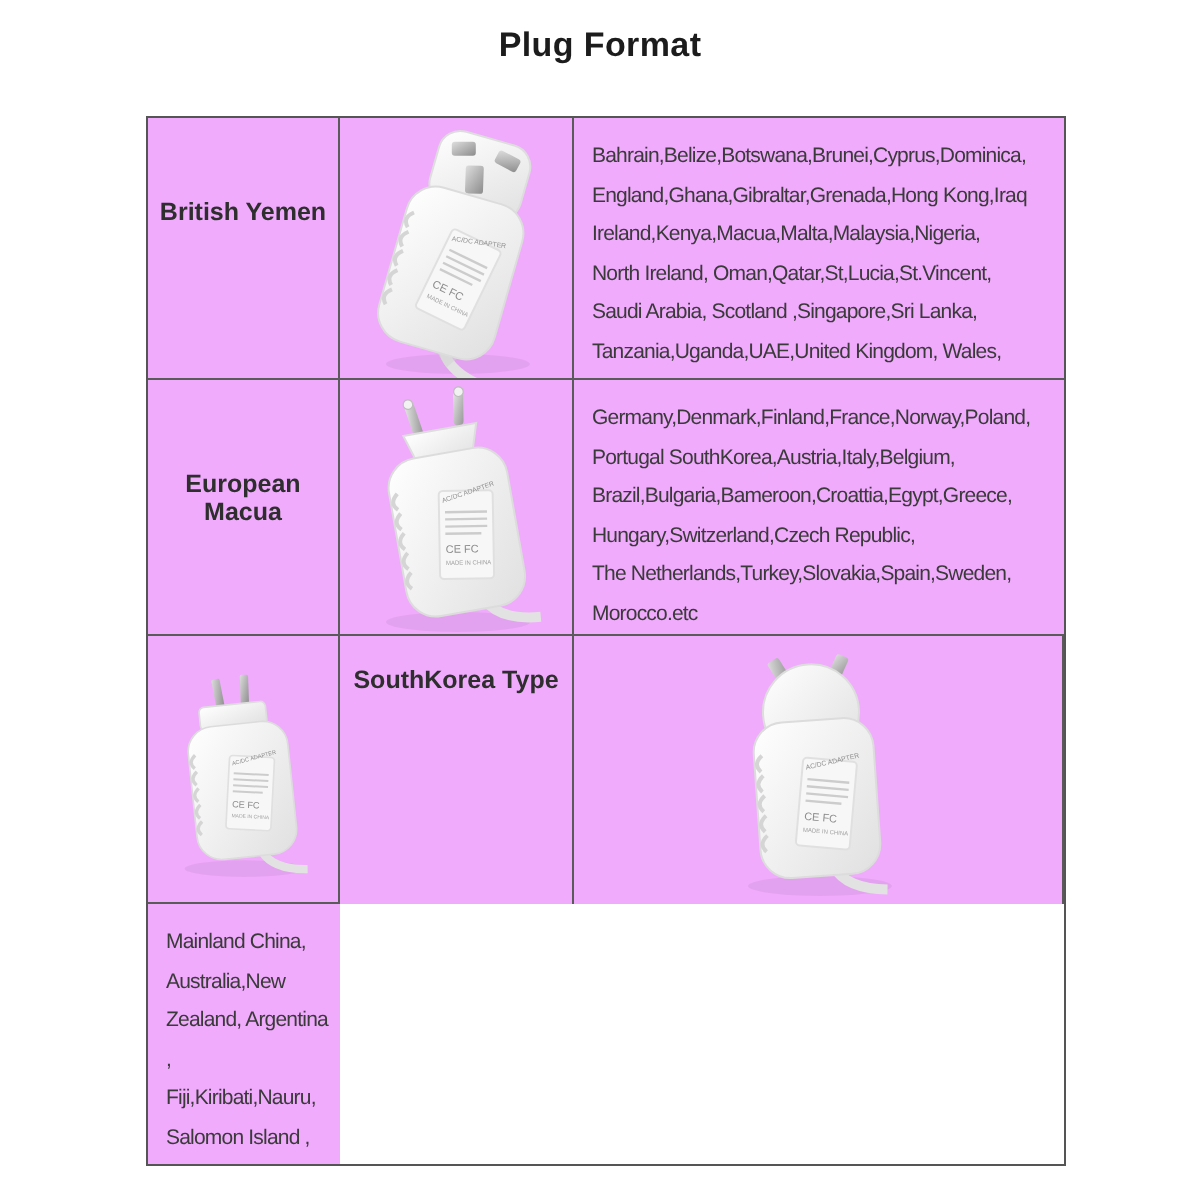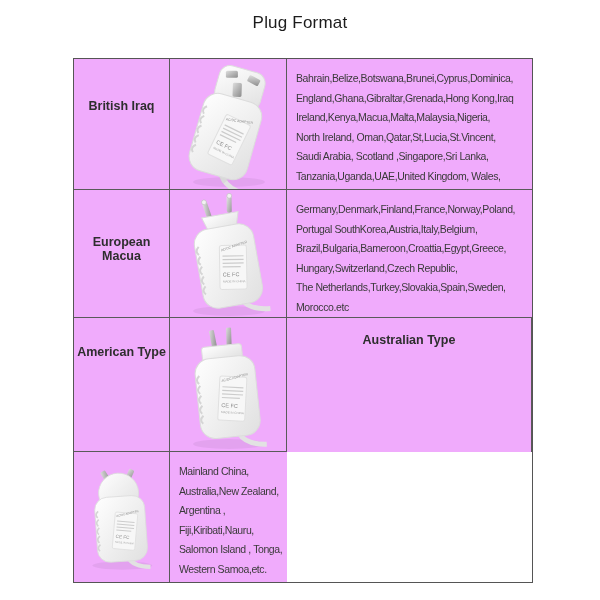--- a/index.html
+++ b/index.html
@@ -2,21 +2,21 @@
 <html><head>
 <meta charset="utf-8">
 <style>
   html,body{margin:0;padding:0;}
   body{
     width:600px;height:600px;background:#ffffff;position:relative;
     font-family:"Liberation Sans", sans-serif;overflow:hidden;
   }
   .title{
     position:absolute;top:13px;left:0;width:600px;margin:0;
-    text-align:center;font-size:17px;font-weight:400;color:#1c1c1c;
+    text-align:center;font-size:17px;font-weight:700;color:#1c1c1c;
     letter-spacing:0.2px;
   }
   .plug-table{
     position:absolute;left:73px;top:58px;width:460px;height:525px;
     border:1px solid #555;box-sizing:border-box;
     display:grid;
     grid-template-columns:96px 117px 1fr;
     grid-template-rows:131px 128px 134px 1fr;
   }
   .cell{
@@ -40,21 +40,21 @@
   }
   svg text{font-family:"Liberation Sans", sans-serif;}
 </style>
 </head>
 <body>
 
 <h1 class="title">Plug Format</h1>
 
 <div class="plug-table">
 
-  <div class="cell type-label r1">British Iraq</div>
+  <div class="cell type-label r1">British Yemen</div>
   <div class="cell photo">
     <svg width="114" height="128" viewBox="0 0 114 128">
       <defs>
         <linearGradient id="bgrad1" x1="0" y1="0" x2="1" y2="1">
           <stop offset="0" stop-color="#ffffff"></stop>
             <stop offset="1" stop-color="#e0e0e0"></stop>
         </linearGradient>
         <linearGradient id="pgrad1" x1="0" y1="0" x2="1" y2="1">
           <stop offset="0" stop-color="#dedede"></stop>
             <stop offset="1" stop-color="#8c8c8c"></stop>
@@ -127,21 +127,20 @@
       </g>
     </svg>
   </div>
   <div class="cell col3 countries">Germany,Denmark,Finland,France,Norway,Poland,
 Portugal SouthKorea,Austria,Italy,Belgium,
 Brazil,Bulgaria,Bameroon,Croattia,Egypt,Greece,
 Hungary,Switzerland,Czech Republic,
 The Netherlands,Turkey,Slovakia,Spain,Sweden,
 Morocco.etc</div>
 
-  <div class="cell type-label r3">American Type</div>
   <div class="cell photo">
     <svg width="114" height="130" viewBox="0 0 114 130">
       <defs>
         <linearGradient id="bgrad3" x1="0" y1="0" x2="1" y2="1">
           <stop offset="0" stop-color="#ffffff"></stop>
             <stop offset="1" stop-color="#e0e0e0"></stop>
         </linearGradient>
         <linearGradient id="pgrad3" x1="0" y1="0" x2="1" y2="1">
           <stop offset="0" stop-color="#dcdcdc"></stop>
             <stop offset="1" stop-color="#8c8c8c"></stop>
@@ -162,21 +161,21 @@
           <rect x="50" y="69.6" width="21" height="1.2" fill="#cccccc"></rect>
           <rect x="50" y="73.2" width="21" height="1.2" fill="#cccccc"></rect>
           <rect x="50" y="76.8" width="18" height="1.2" fill="#cccccc"></rect>
           <text x="50" y="87" font-size="5.5" fill="#8c8c8c">CE FC</text>
           <text x="50" y="93" font-size="3" fill="#a3a3a3">MADE IN CHINA</text>
         </g>
       </g>
     </svg>
   </div>
 
-  <div class="cell rowlast type-label r4">Australian Type</div>
+  <div class="cell rowlast type-label r4">SouthKorea Type</div>
   <div class="cell rowlast photo">
     <svg width="114" height="128" viewBox="0 0 114 128">
       <defs>
         <linearGradient id="bgrad4" x1="0" y1="0" x2="1" y2="1">
           <stop offset="0" stop-color="#ffffff"></stop>
             <stop offset="1" stop-color="#e0e0e0"></stop>
         </linearGradient>
         <linearGradient id="pgrad4" x1="0" y1="0" x2="1" y2="1">
           <stop offset="0" stop-color="#dcdcdc"></stop>
             <stop offset="1" stop-color="#8c8c8c"></stop>

